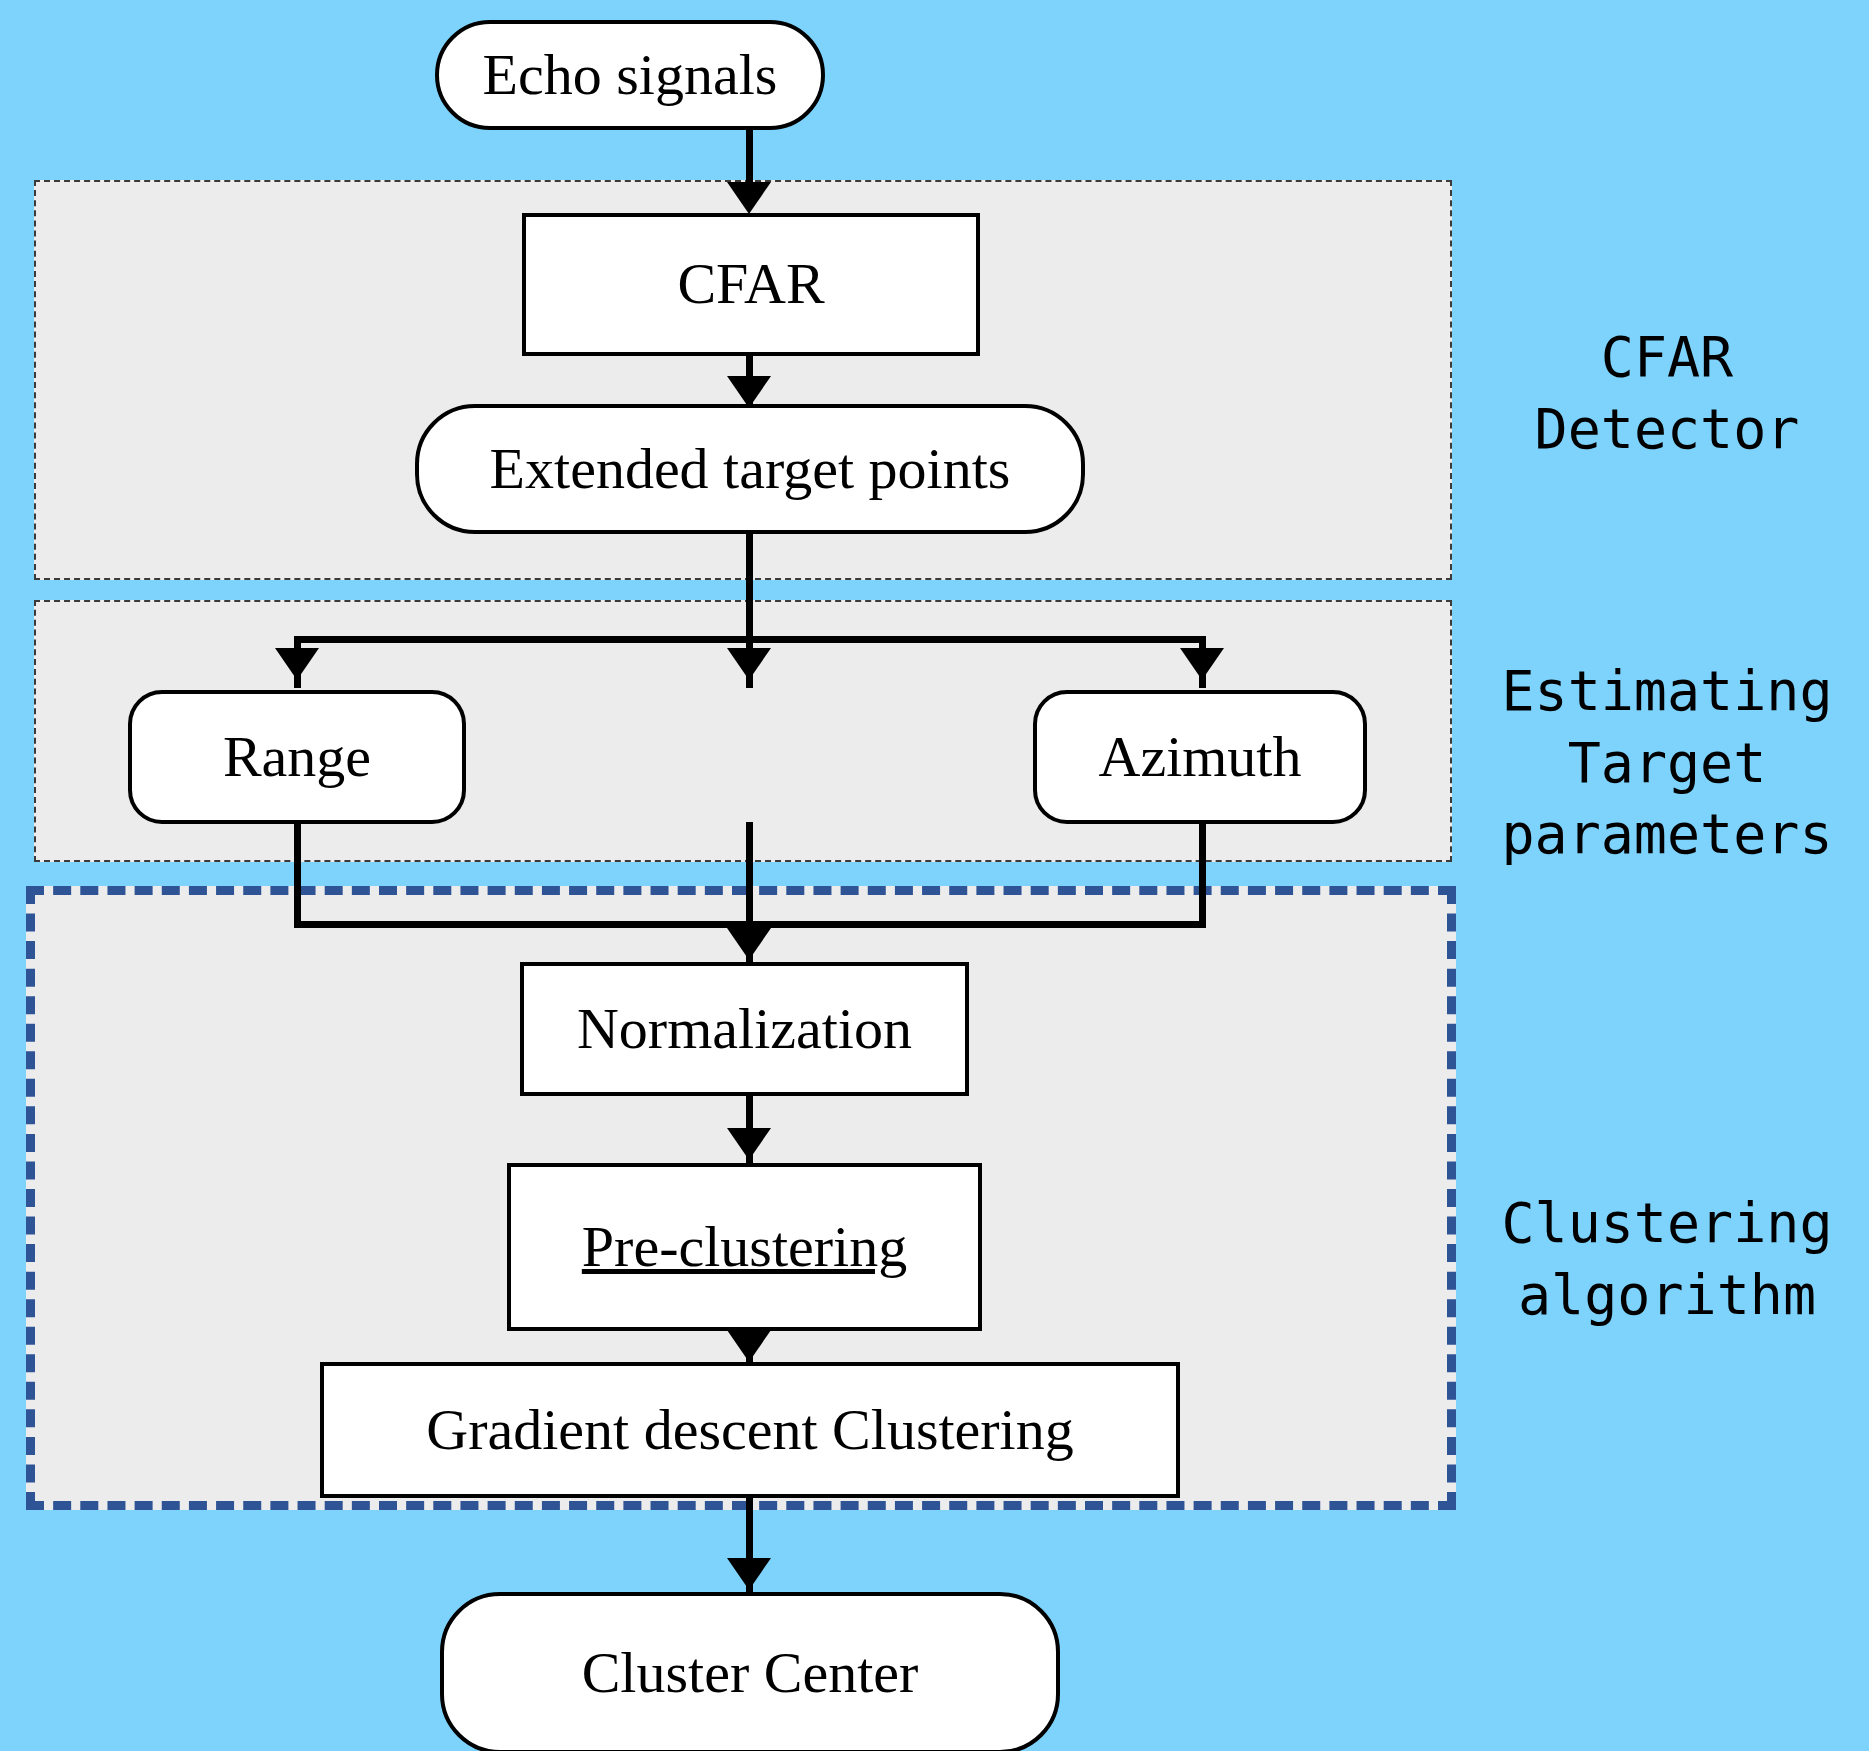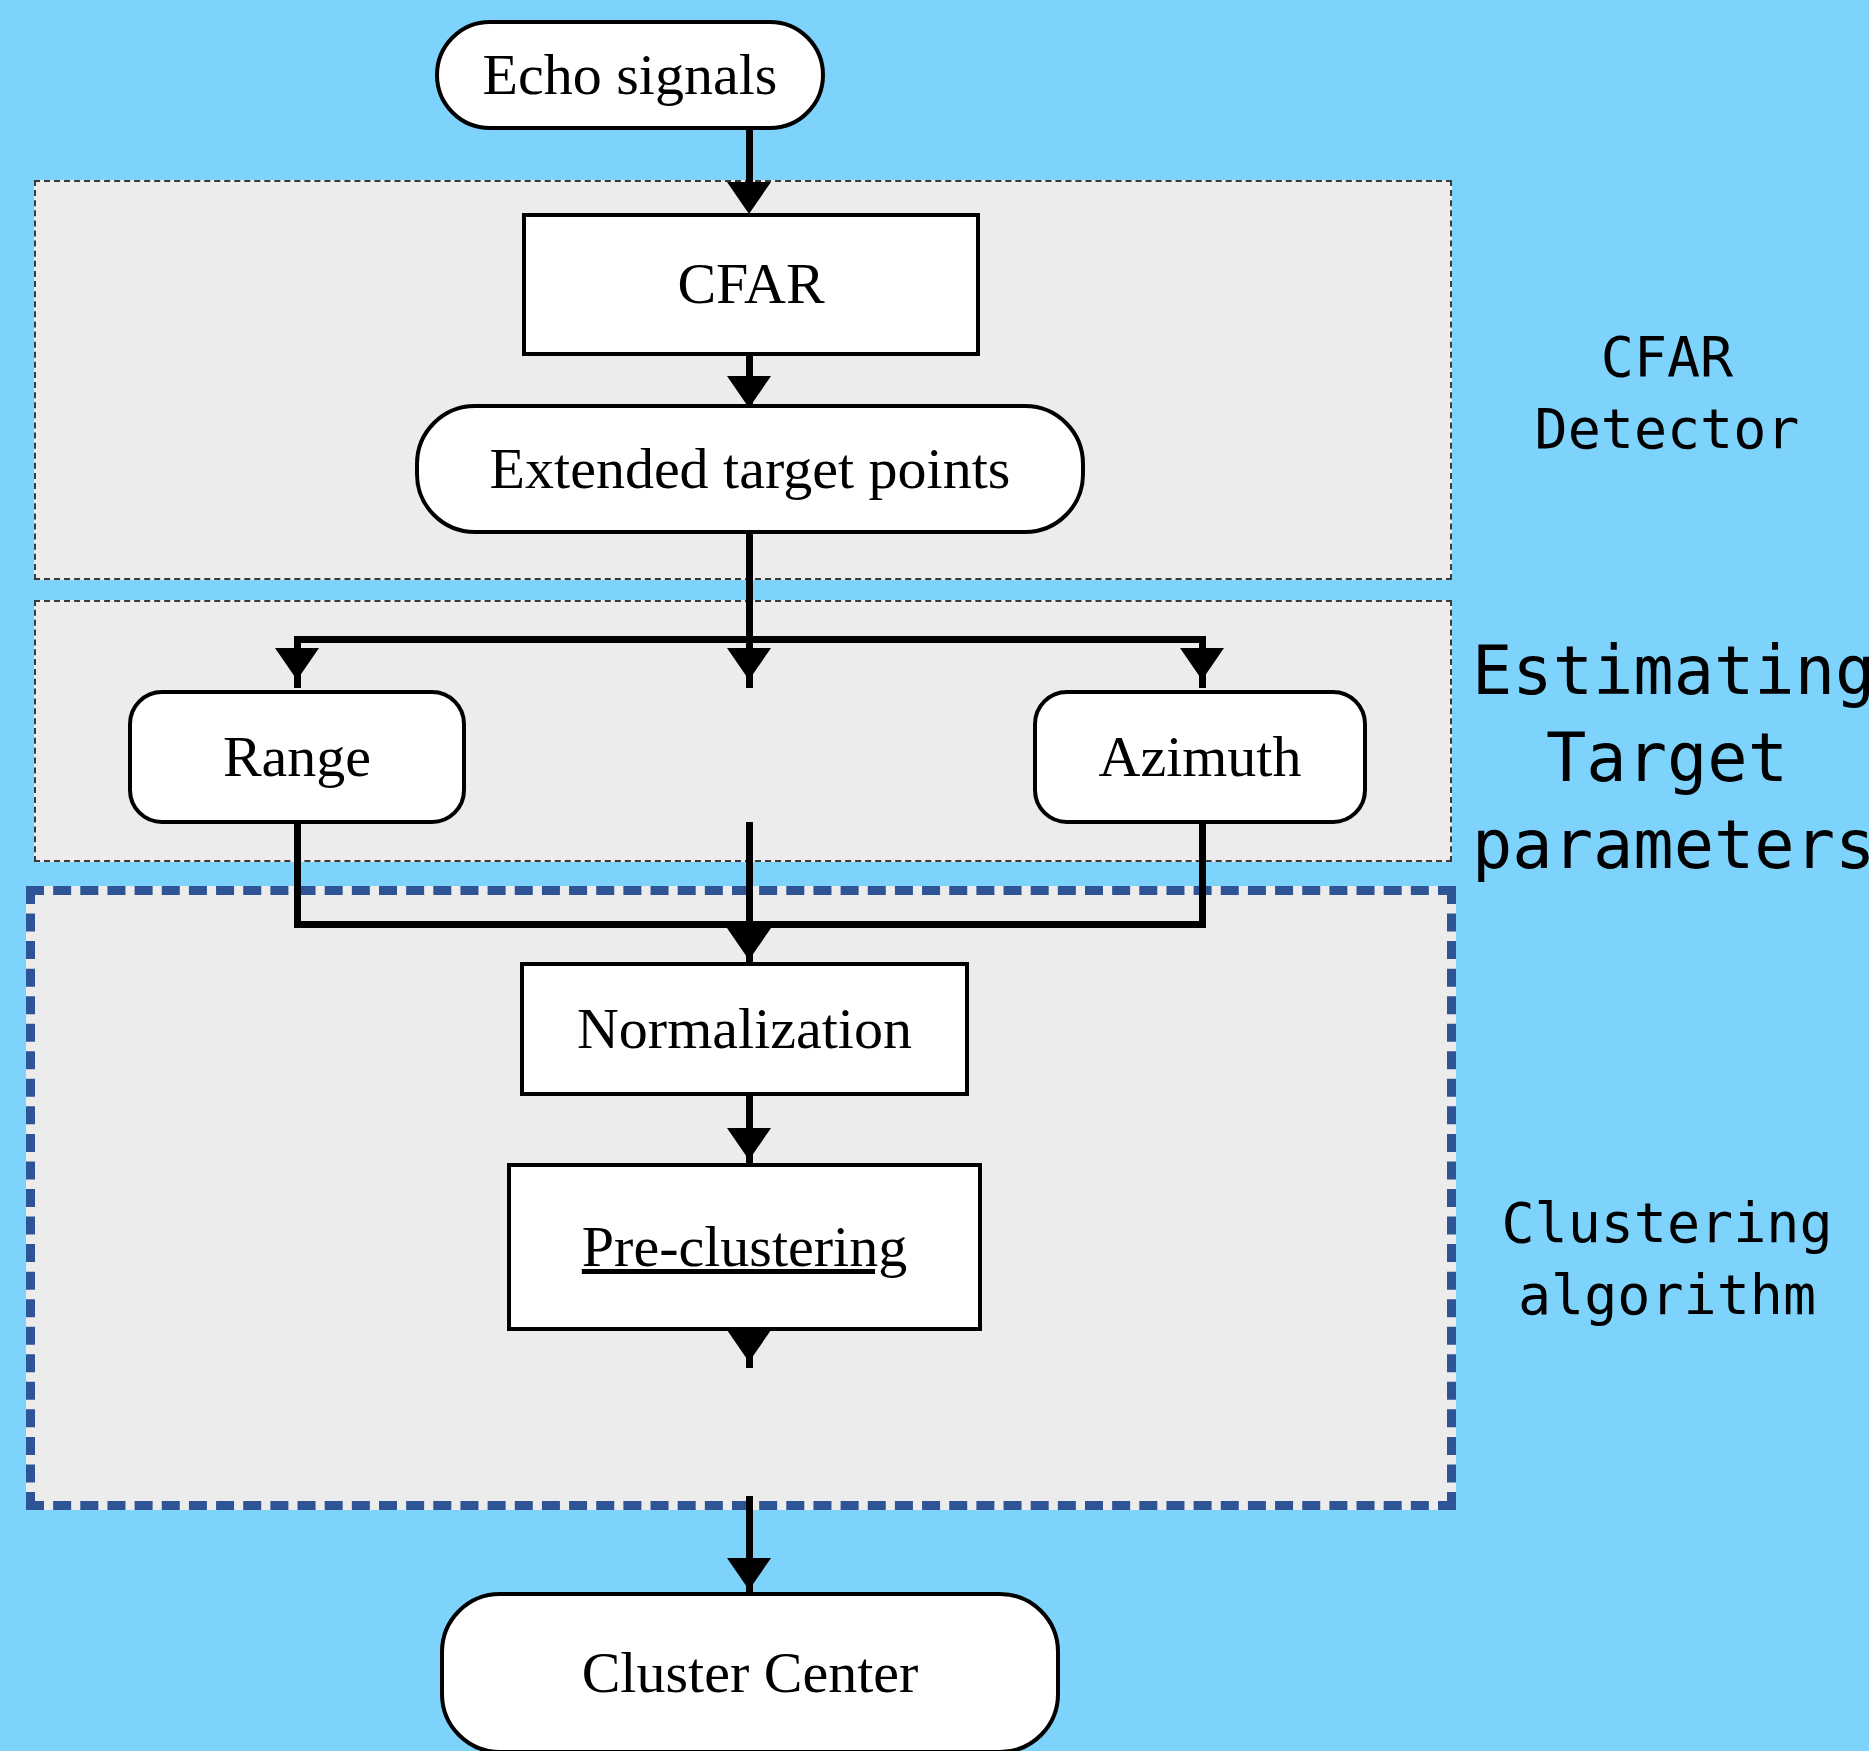--- a/index.html
+++ b/index.html
@@ -130,26 +130,27 @@
 
   <div class="node rounded" style="left:415px; top:404px; width:670px; height:130px; font-size:58px;">Extended target points</div>
 
 
   <div class="node rounded-sm" style="left:1033px; top:690px; width:334px; height:134px; font-size:58px;">Azimuth</div>
 
   <div class="node rect" style="left:520px; top:962px; width:449px; height:134px; font-size:58px;">Normalization</div>
 
   <div class="node rect" style="left:507px; top:1163px; width:475px; height:168px; font-size:58px;text-decoration:underline;">Pre-clustering</div>
 
+  <div class="node rect" style="left:320px; top:1362px; width:860px; height:136px; font-size:58px;">Gradient descent Clustering</div>
 
   <div class="node rounded" style="left:440px; top:1592px; width:620px; height:162px; font-size:58px;">Cluster Center</div>
 
   <div class="side-label" style="left:1472px; top:322px; width:390px; font-size:55px;">CFAR
 Detector</div>
 
-  <div class="side-label" style="left:1472px; top:628px; width:390px; font-size:67px;">Estimating
+  <div class="side-label" style="left:1472px; top:656px; width:390px; font-size:55px;">Estimating
 Target
 parameters</div>
 
   <div class="side-label" style="left:1472px; top:1188px; width:390px; font-size:55px;">Clustering
 algorithm</div>
 
 </div>
 
 </body></html>

